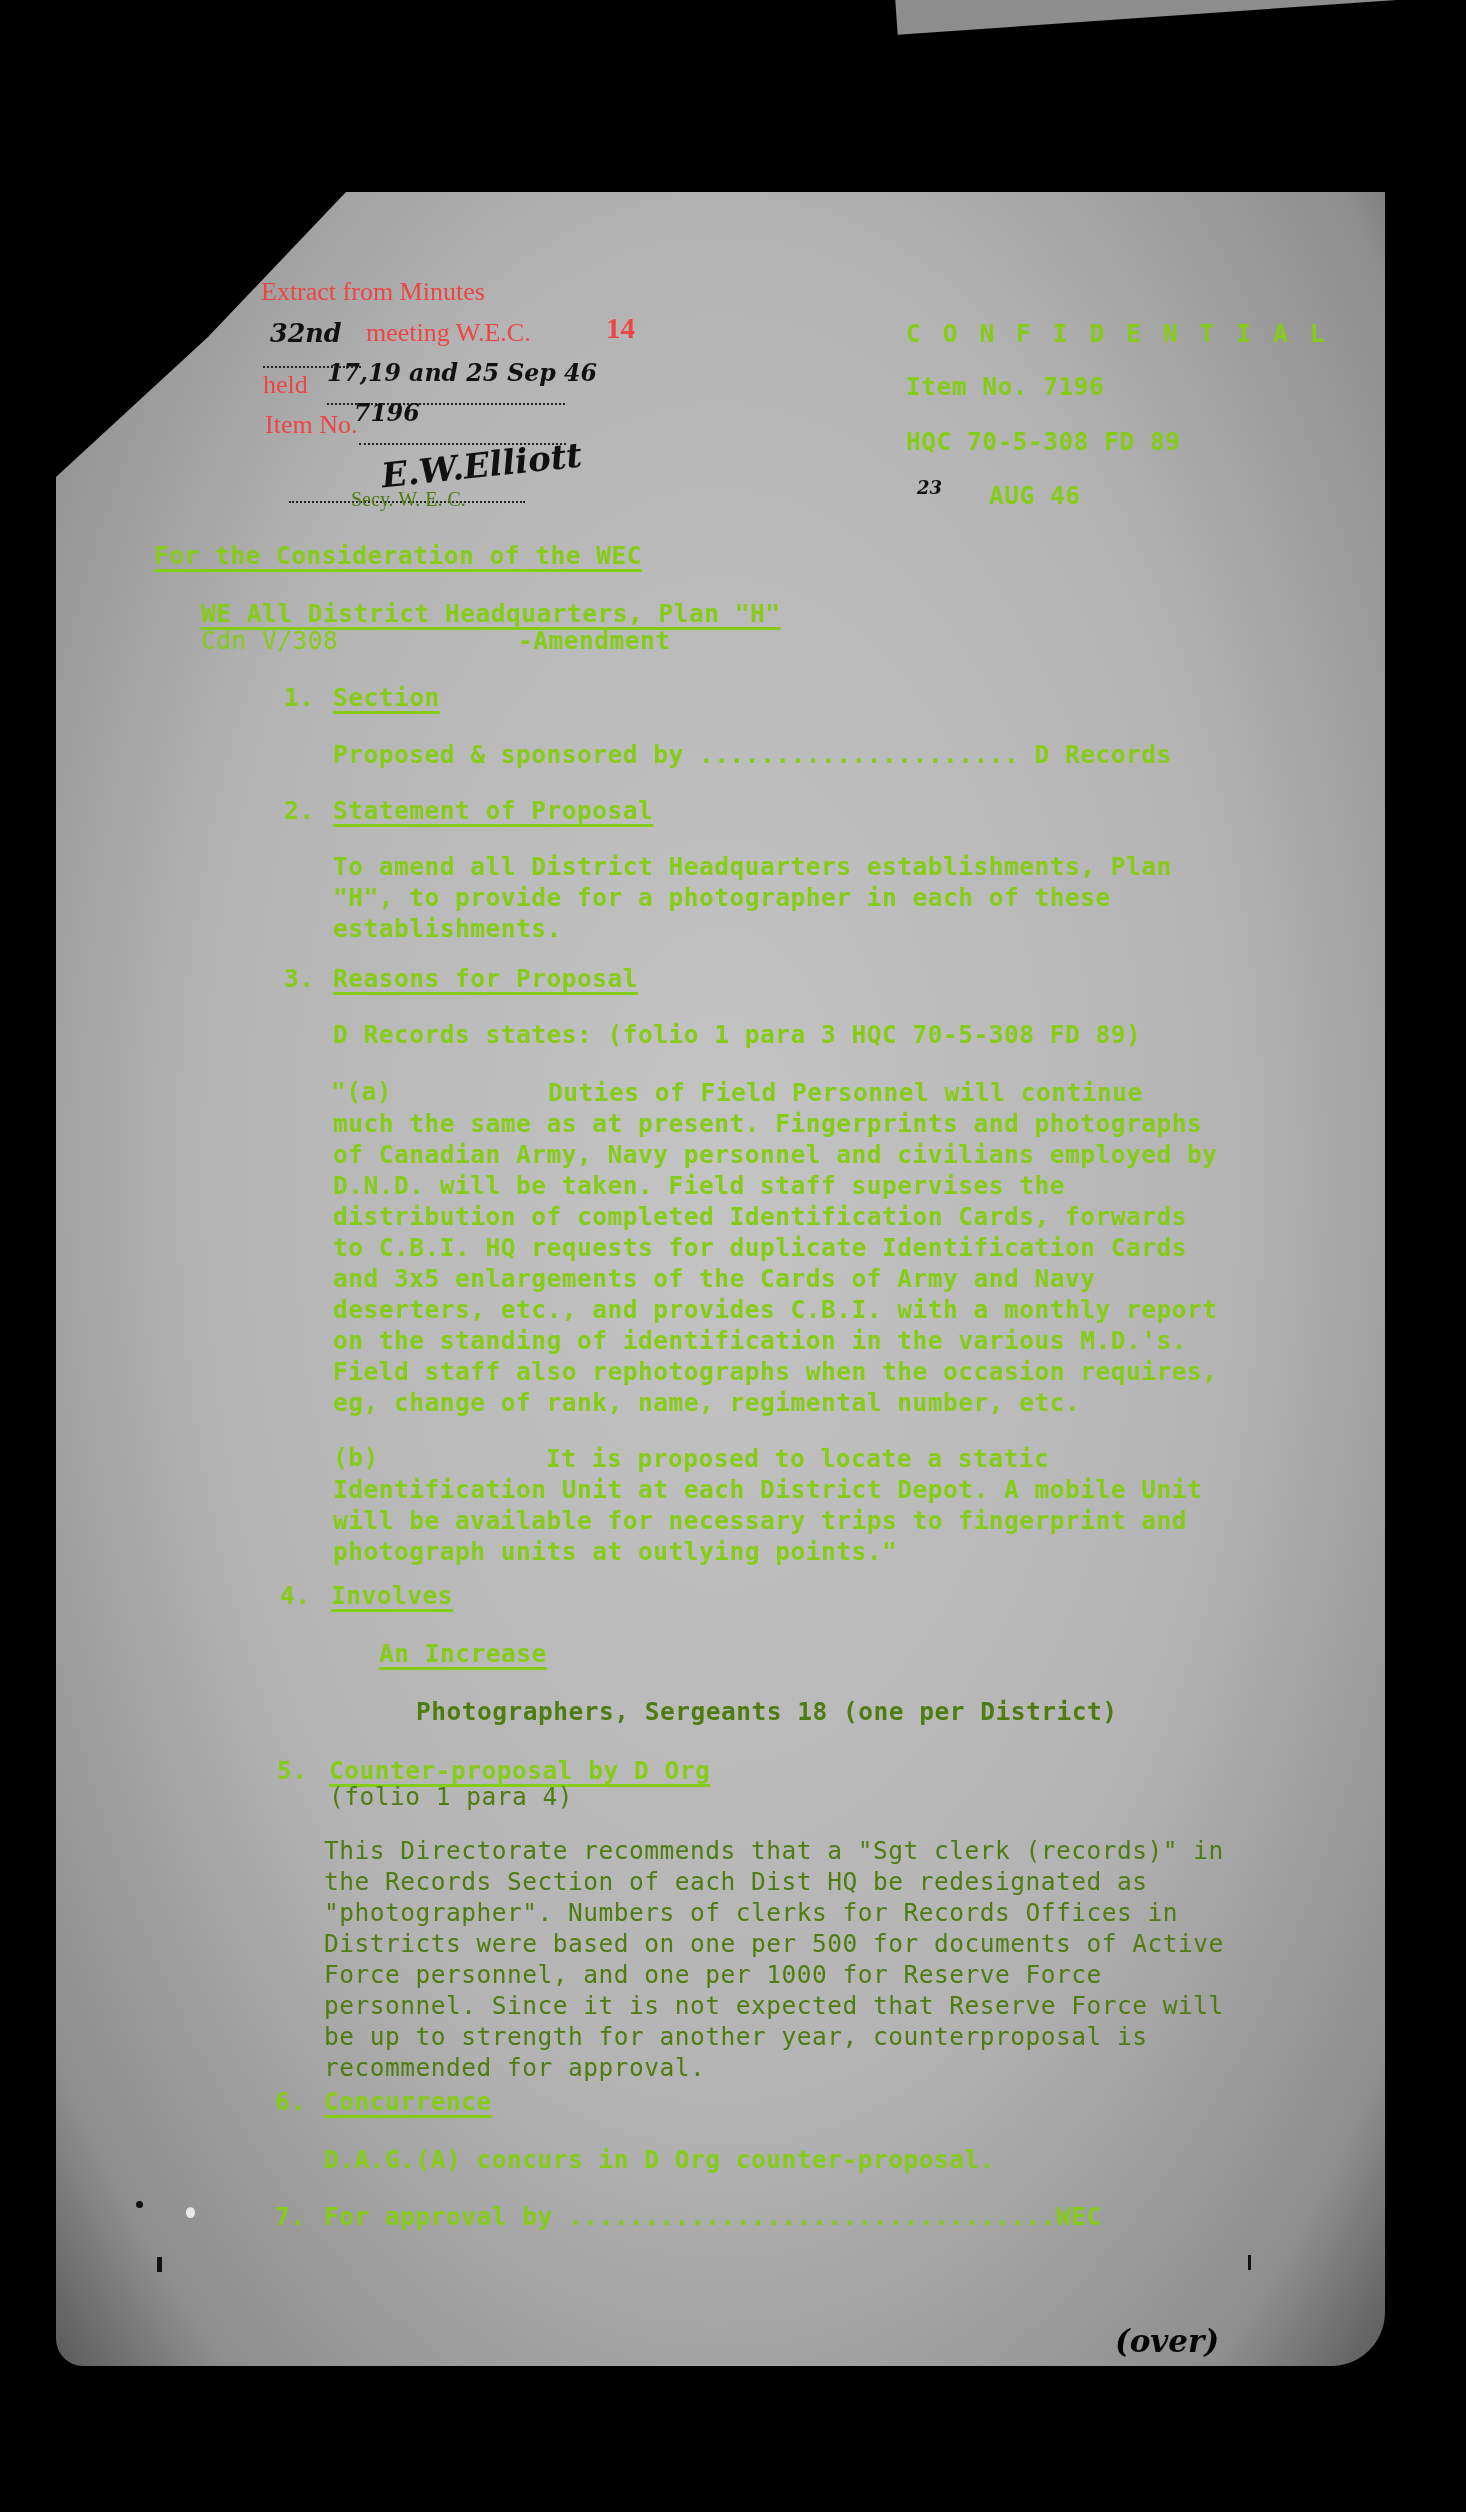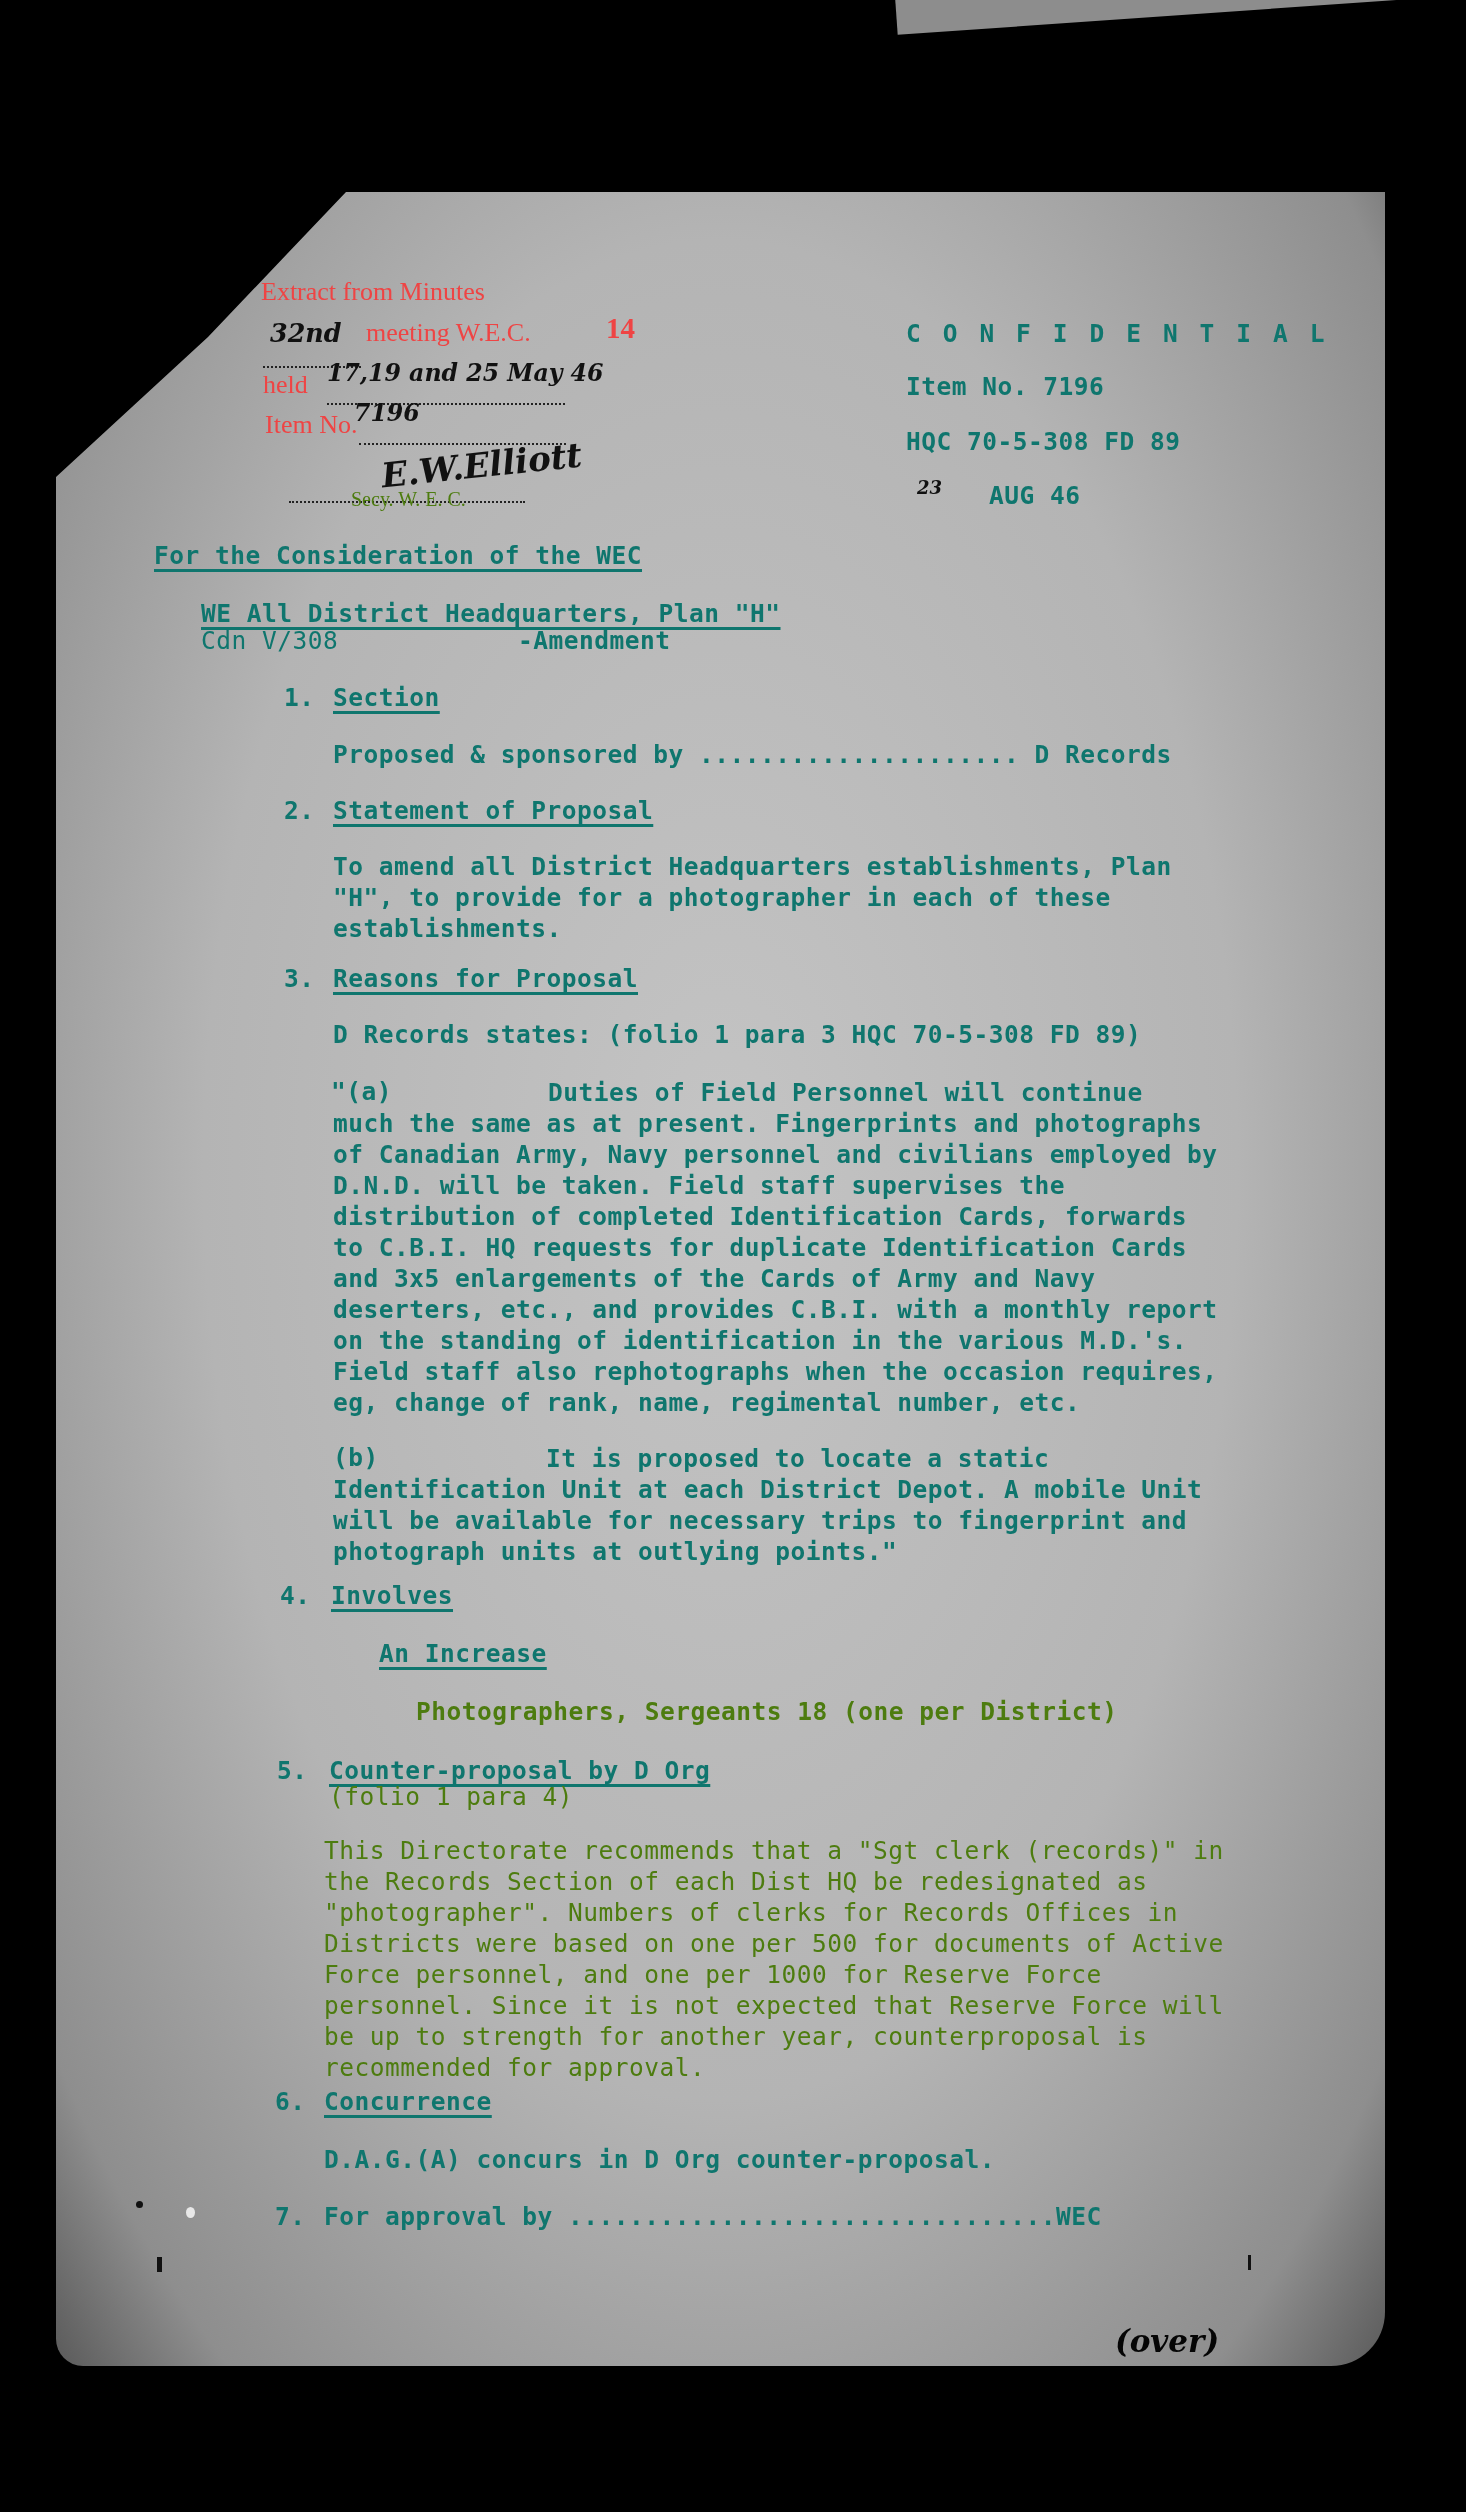--- a/index.html
+++ b/index.html
@@ -28,21 +28,21 @@
       left: 56px;
       top: 192px;
       width: 1329px;
       height: 2174px;
       background: radial-gradient(ellipse at 50% 45%, #c4c4c4 0%, #b4b4b4 55%, #8e8e8e 88%, #5a5a5a 100%);
       clip-path: polygon(290px 0, 100% 0, 100% 100%, 0 100%, 0 285px, 152px 145px);
       border-radius: 0 0 54px 27px;
     }
     .typed {
       font-family: "DejaVu Sans Mono", "Liberation Mono", monospace;
-      color: #0f766e;
+      color: #84cc16;
       font-weight: bold;
       font-size: 24.5px;
       letter-spacing: 0.5px;
     }
     .serif {
       font-family: "Liberation Serif", "DejaVu Serif", serif;
       color: #ef4444;
       font-size: 26px;
     }
     .hand {
@@ -72,21 +72,21 @@
 <div class="paper"></div>
 
 <div class="abs serif" style="left:261px; top:277px;">Extract from Minutes</div>
 
 <div class="abs hand" style="left:270px; top:318px; font-size:25.4px;">32nd</div>
 <div class="abs serif" style="left:263px; top:345px; width:98px;"><span class="dots" style="width:98px;"></span></div>
 <div class="abs serif" style="left:366px; top:318px;">meeting W.E.C.</div>
 <div class="abs serif" style="left:606px; top:312px; font-weight:bold; font-size:29px;">14</div>
 
 <div class="abs serif" style="left:263px; top:370px;">held</div>
-<div class="abs hand" style="left:327px; top:359px; font-size:23.6px;">17,19 and 25 May 46</div>
+<div class="abs hand" style="left:327px; top:359px; font-size:23.6px;">17,19 and 25 Sep 46</div>
 <div class="abs" style="left:327px; top:392px;"><span class="dots" style="width:238px;"></span></div>
 
 <div class="abs serif" style="left:265px; top:410px;">Item No.</div>
 <div class="abs hand" style="left:354px; top:399px; font-size:23.6px;">7196</div>
 <div class="abs" style="left:359px; top:432px;"><span class="dots" style="width:207px;"></span></div>
 
 <div class="abs hand" style="left:381px; top:445px; font-size:34px; transform:rotate(-6deg);">E.W.Elliott</div>
 <div class="abs" style="left:289px; top:490px;"><span class="dots" style="width:236px;"></span></div>
 <div class="abs serif faded" style="left:351px; top:488px; font-size:20px;">Secy. W. E. C.</div>
 

